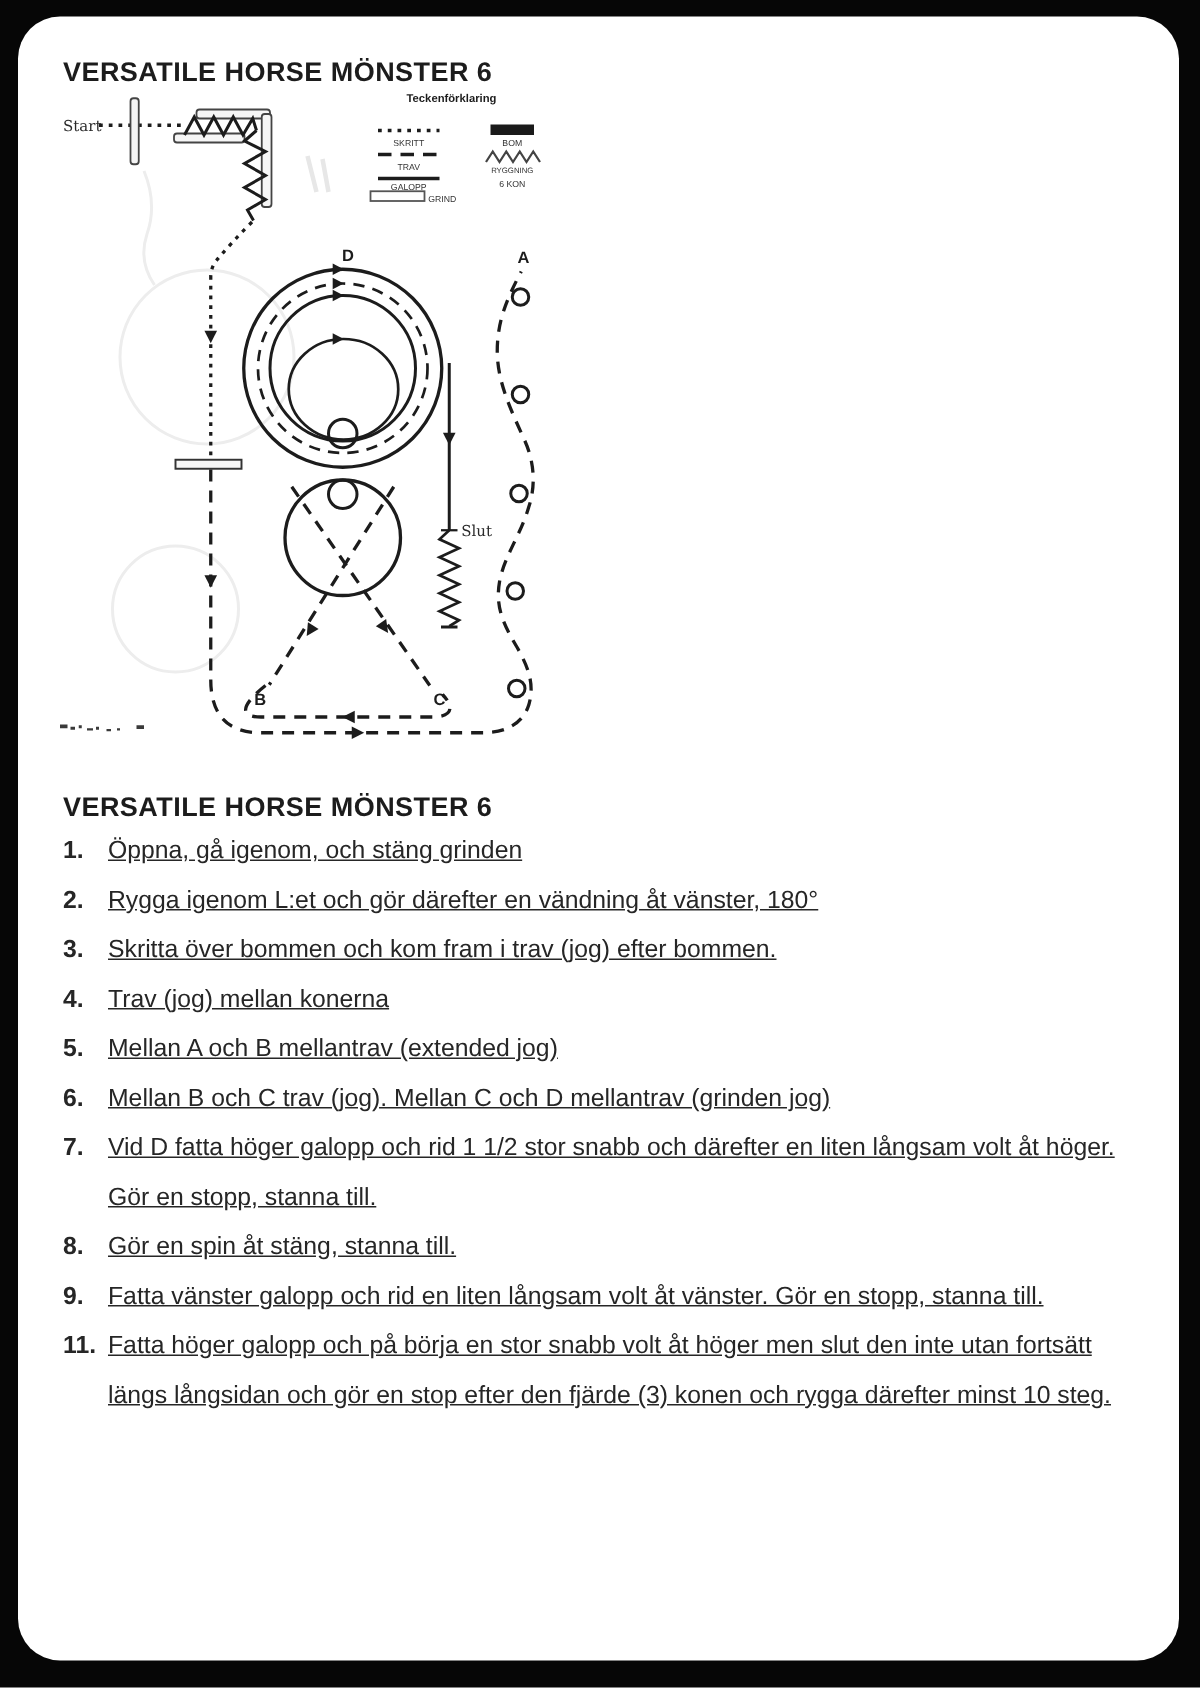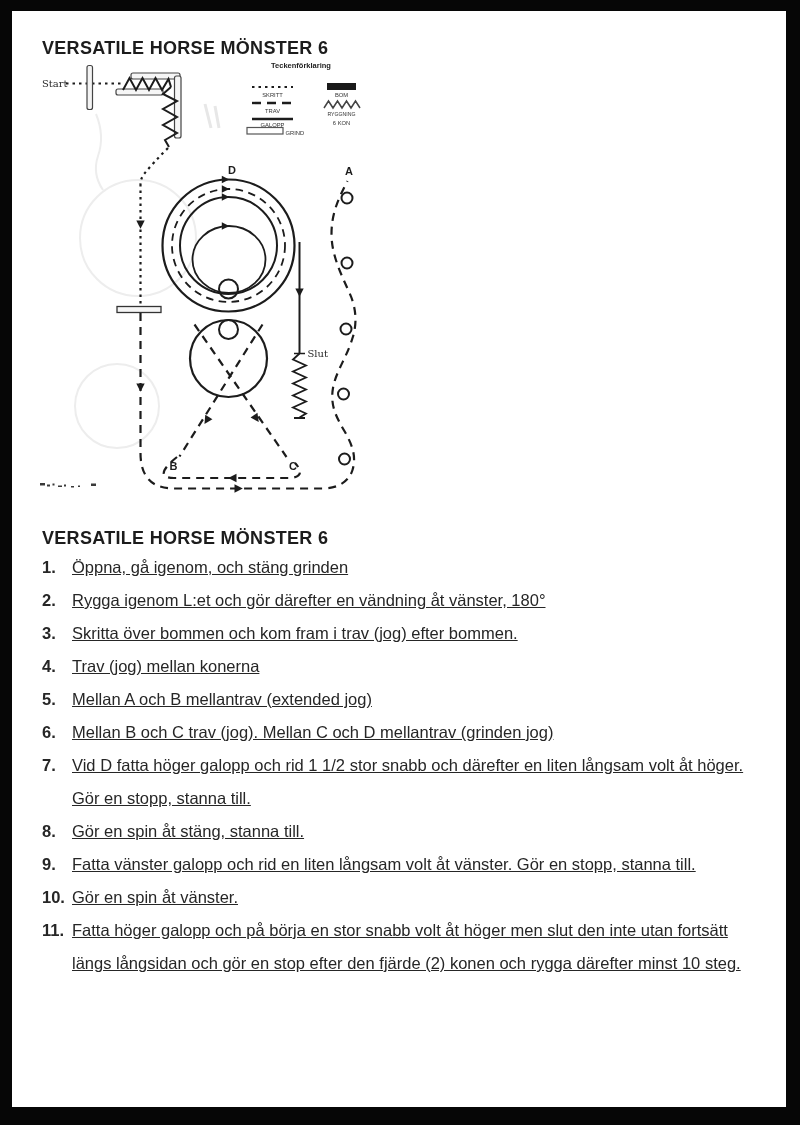--- a/index.html
+++ b/index.html
@@ -7,20 +7,21 @@
     width:800px;height:1125px;
     background:#060606;
     position:relative;
     font-family:"Liberation Sans", sans-serif;
     overflow:hidden;
   }
   .page{
     position:absolute;left:12px;top:11px;
     width:774px;height:1096px;
     background:#ffffff;
+    border-radius:28px;
   }
   .doc-title{
     position:absolute;margin:0;
     font-size:18px;font-weight:700;color:#1c1c1c;
     letter-spacing:.3px;white-space:nowrap;
   }
   #header-title{left:30px;top:27px;}
   #section-title{left:30px;top:517px;}
   .diagram-wrap{
     position:absolute;left:23px;top:37px;
@@ -201,22 +202,18 @@
     </li>
     <li class="item">
       <span class="num">8.</span>
       <span class="txt">Gör en spin åt stäng, stanna till.</span>
     </li>
     <li class="item">
       <span class="num">9.</span>
       <span class="txt">Fatta vänster galopp och rid en liten långsam volt åt vänster. Gör en stopp, stanna till.</span>
     </li>
     <li class="item">
-      <span class="num">10.</span>
-      <span class="txt">Gör en spin åt vänster.</span>
-    </li>
-    <li class="item">
       <span class="num">11.</span>
-      <span class="txt">Fatta höger galopp och på börja en stor snabb volt åt höger men slut den inte utan fortsätt längs långsidan och gör en stop efter den fjärde (2) konen och rygga därefter minst 10 steg.</span>
+      <span class="txt">Fatta höger galopp och på börja en stor snabb volt åt höger men slut den inte utan fortsätt längs långsidan och gör en stop efter den fjärde (3) konen och rygga därefter minst 10 steg.</span>
     </li>
   </ol>
 
 </div>
 
 </body></html>

